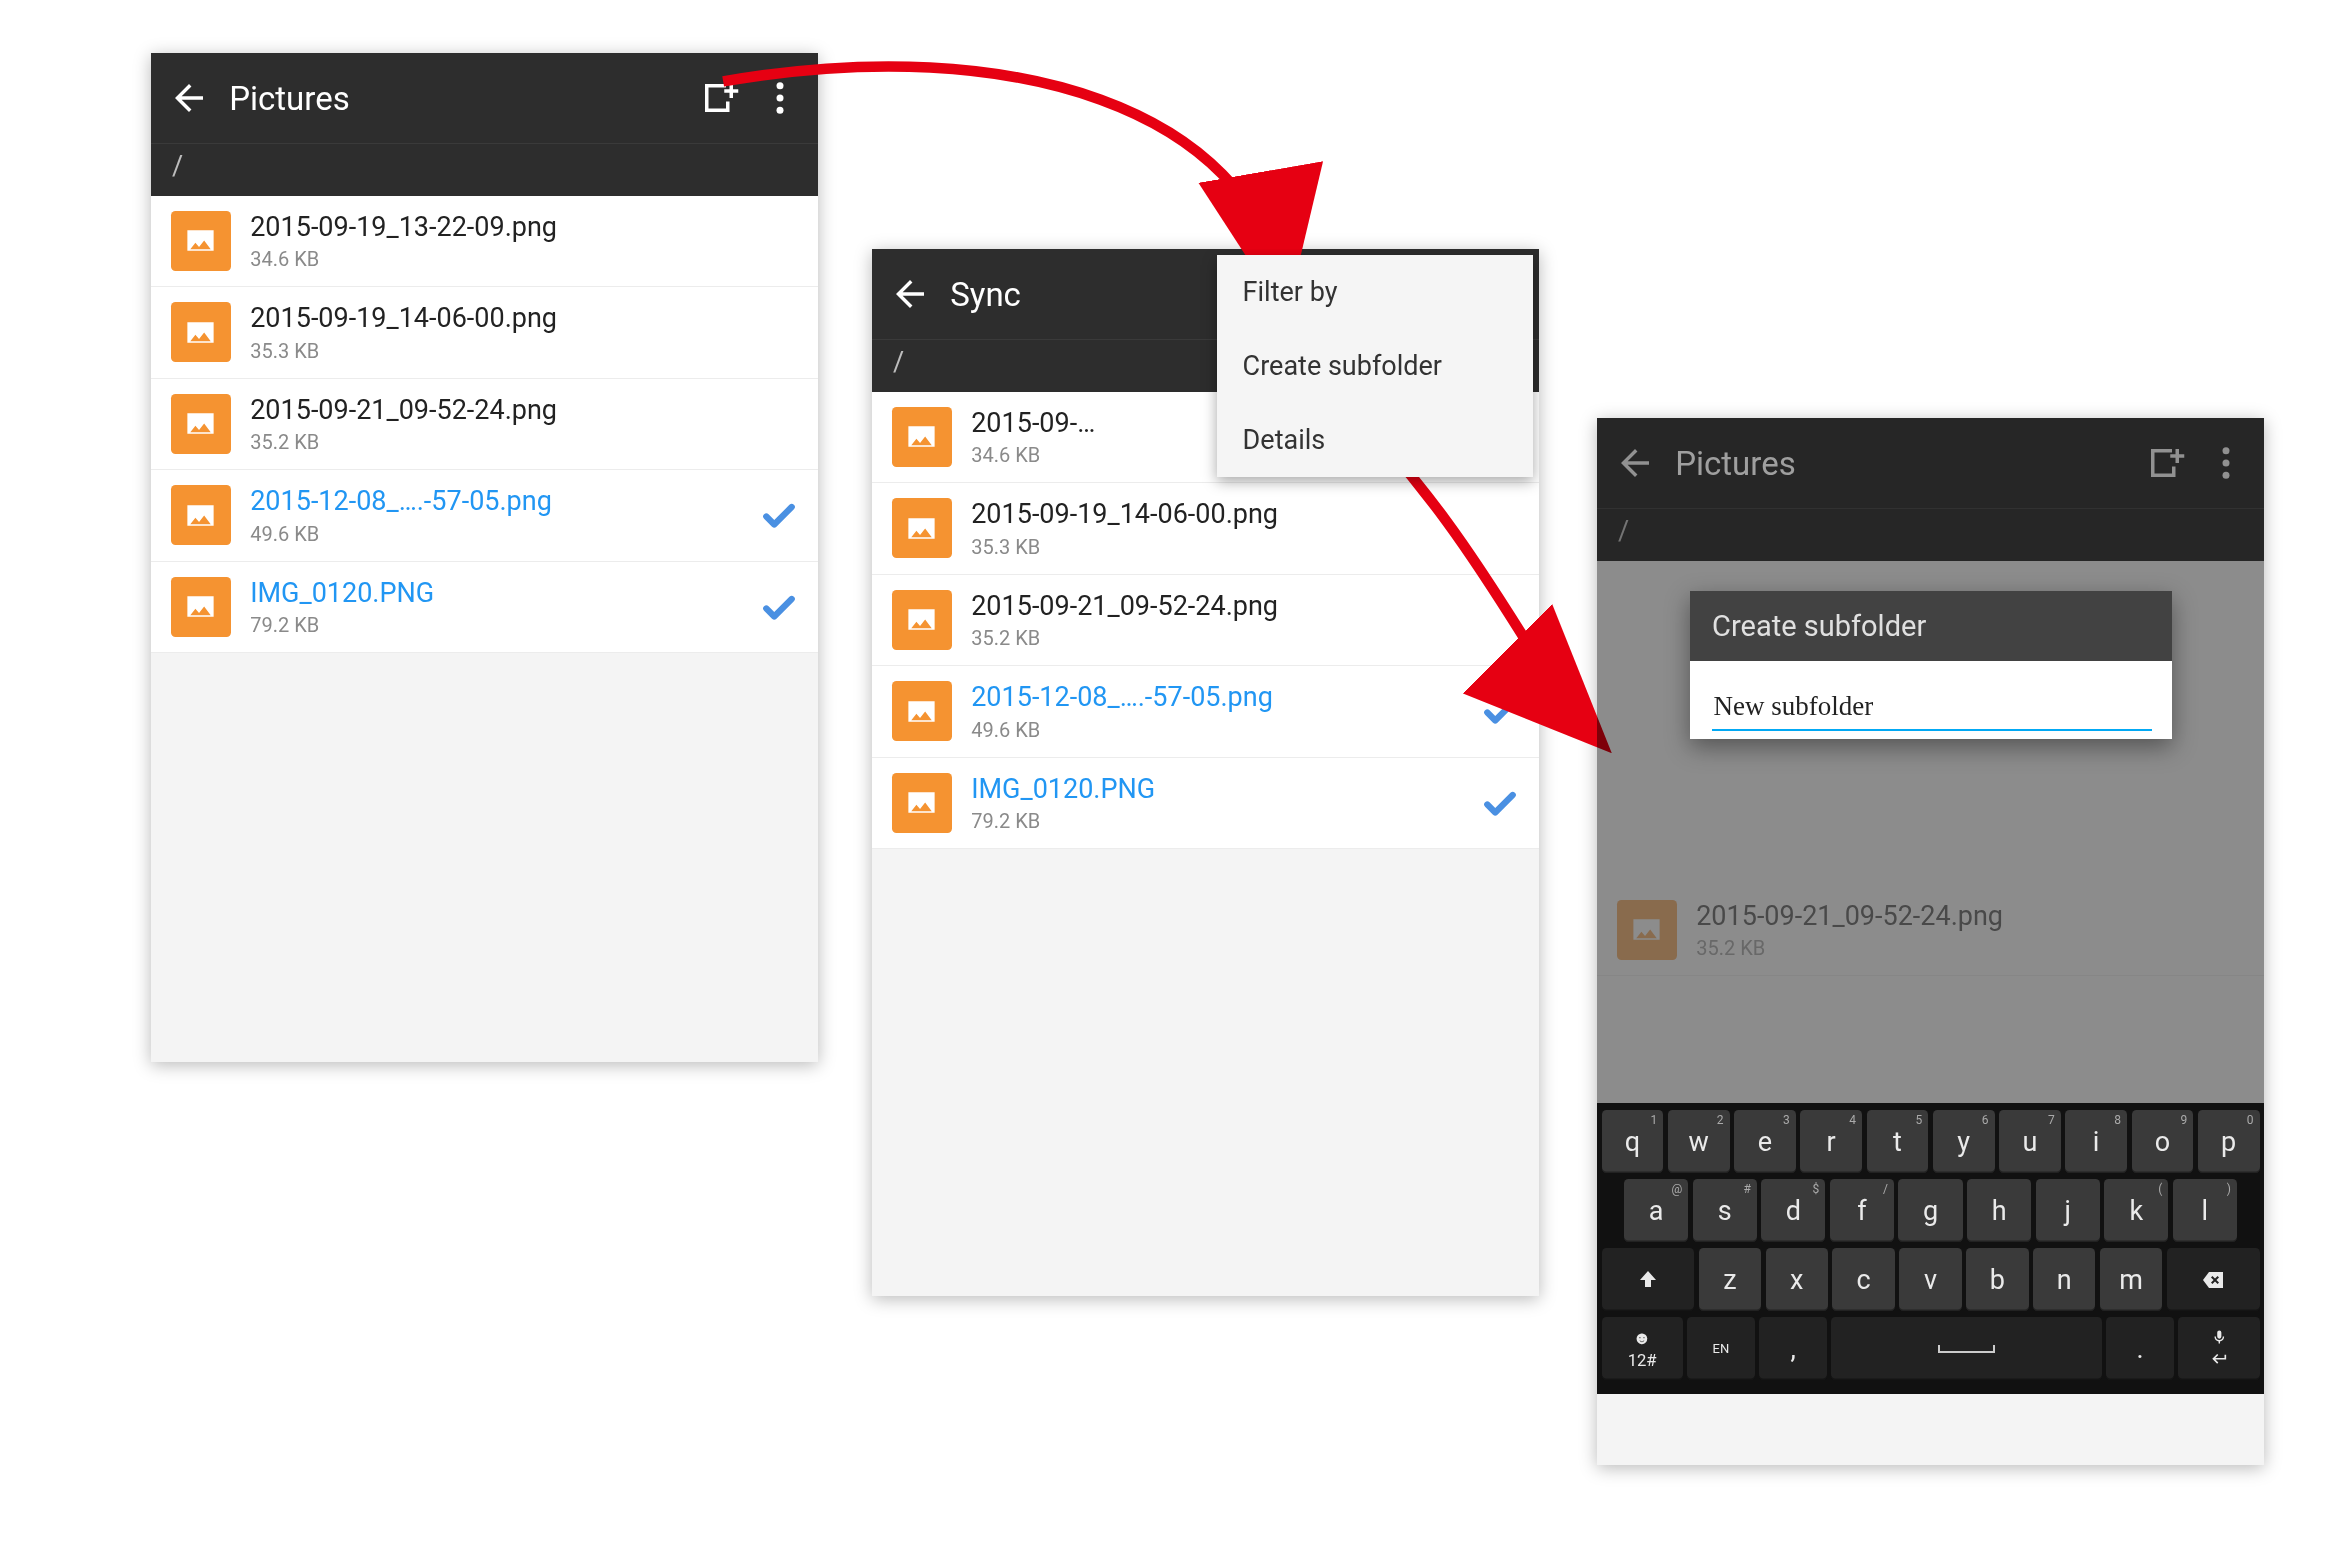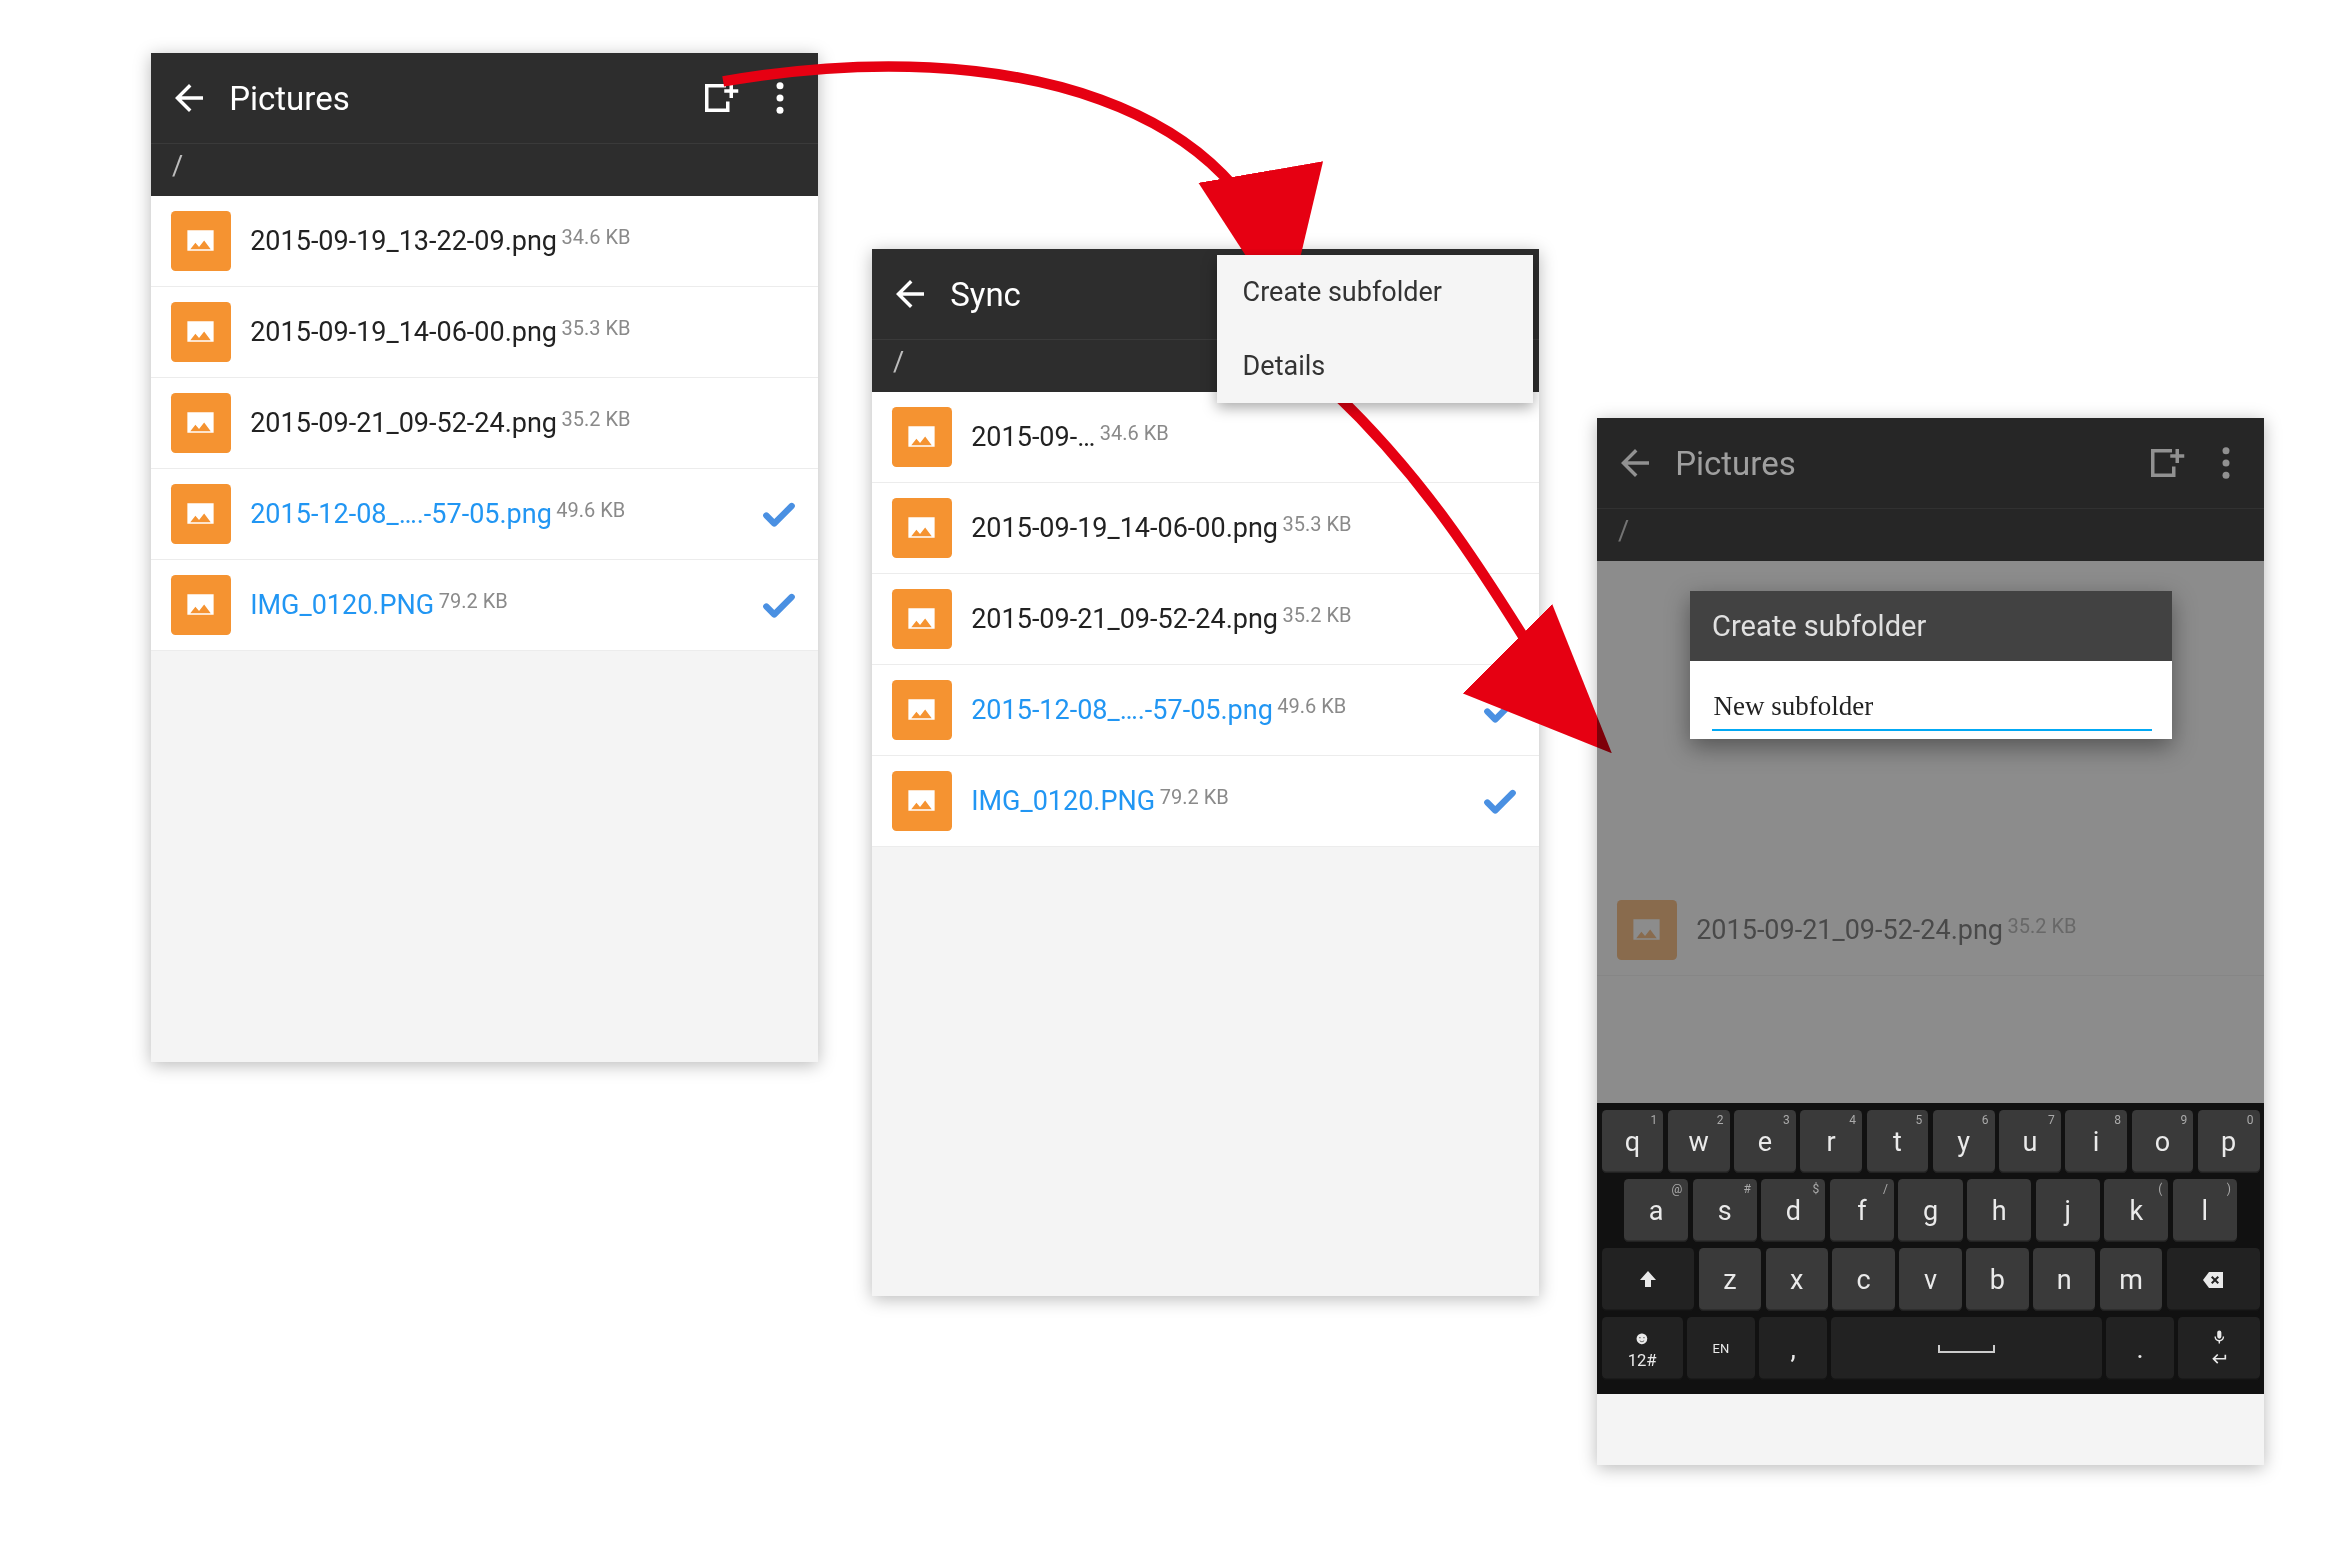--- a/index.html
+++ b/index.html
@@ -86,21 +86,21 @@
     justify-content: center;
     flex: 0 0 60px;
   }
   .thumb svg {
     width: 35px;
     height: 35px;
     fill: #fff;
   }
   .meta {
     display: flex;
-    flex-direction: row;
+    flex-direction: column;
     gap: 4.5px;
     flex: 1;
     min-width: 0;
   }
   .fname {
     font-size: 27px;
     color: #222;
     white-space: nowrap;
     overflow: hidden;
     text-overflow: ellipsis;
@@ -387,20 +387,21 @@
           <div class="fname synced">IMG_0120.PNG</div>
           <div class="fsize">79.2 KB</div>
         </div>
         <div class="check-icon"><svg viewBox="0 0 24 24">
             <path d="M4 13l5 5L20 7" stroke-linecap="round" stroke-linejoin="round"></path>
           </svg></div>
       </div>
     </div>
 
   <div class="popup-menu" style="top:6px; right:6px;">
+    <div class="menu-item">Filter by</div>
     <div class="menu-item">Create subfolder</div>
     <div class="menu-item">Details</div>
   </div>
 </div>
 
 <div class="phone dimmed" style="left:1597px; top:418px; height:1047px;">
   <div class="appbar" style="color:#bbb;">
     <div class="icon-btn">
       <svg viewBox="0 0 24 24">
           <path fill="#aaa" d="M20 11H7.8l5.6-5.6L12 4l-8 8 8 8 1.4-1.4L7.8 13H20z"></path>

